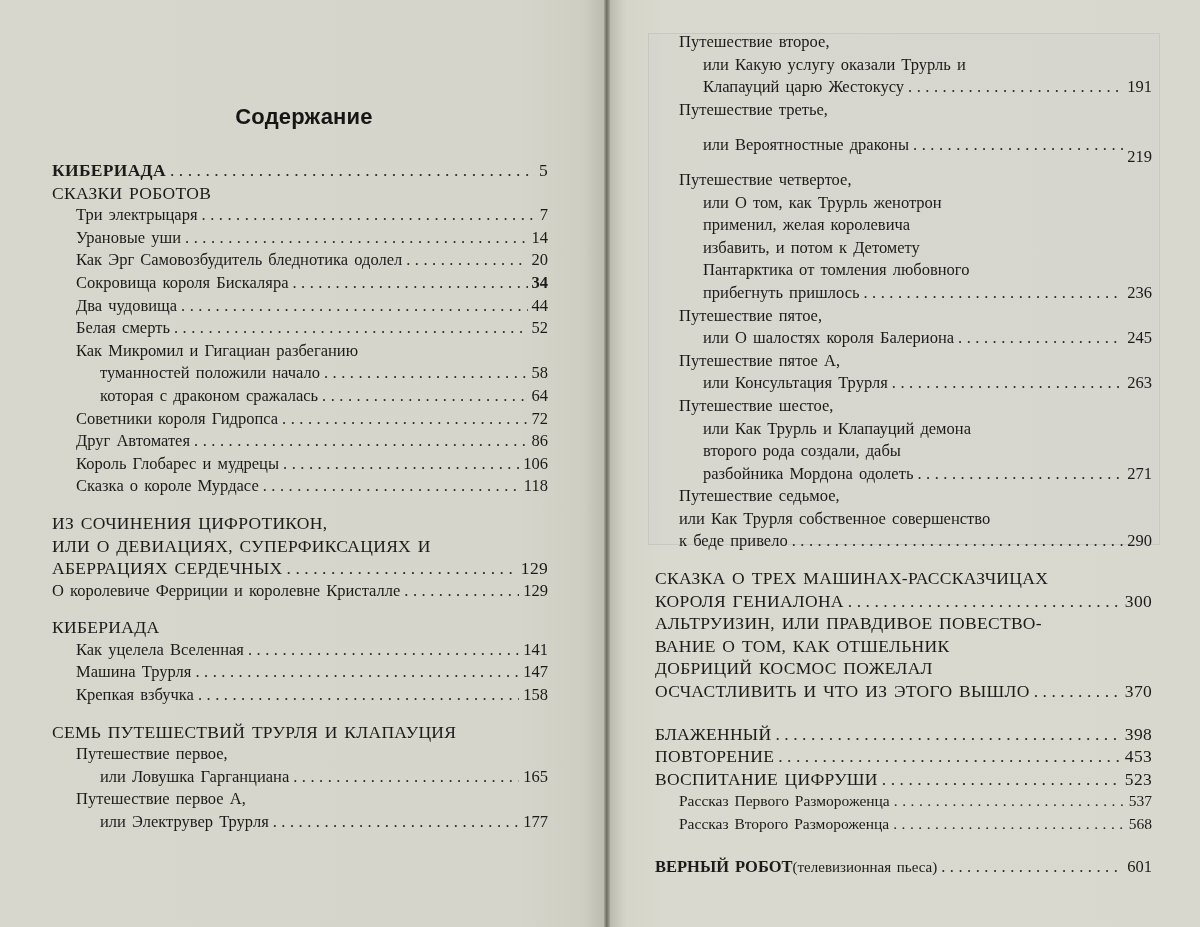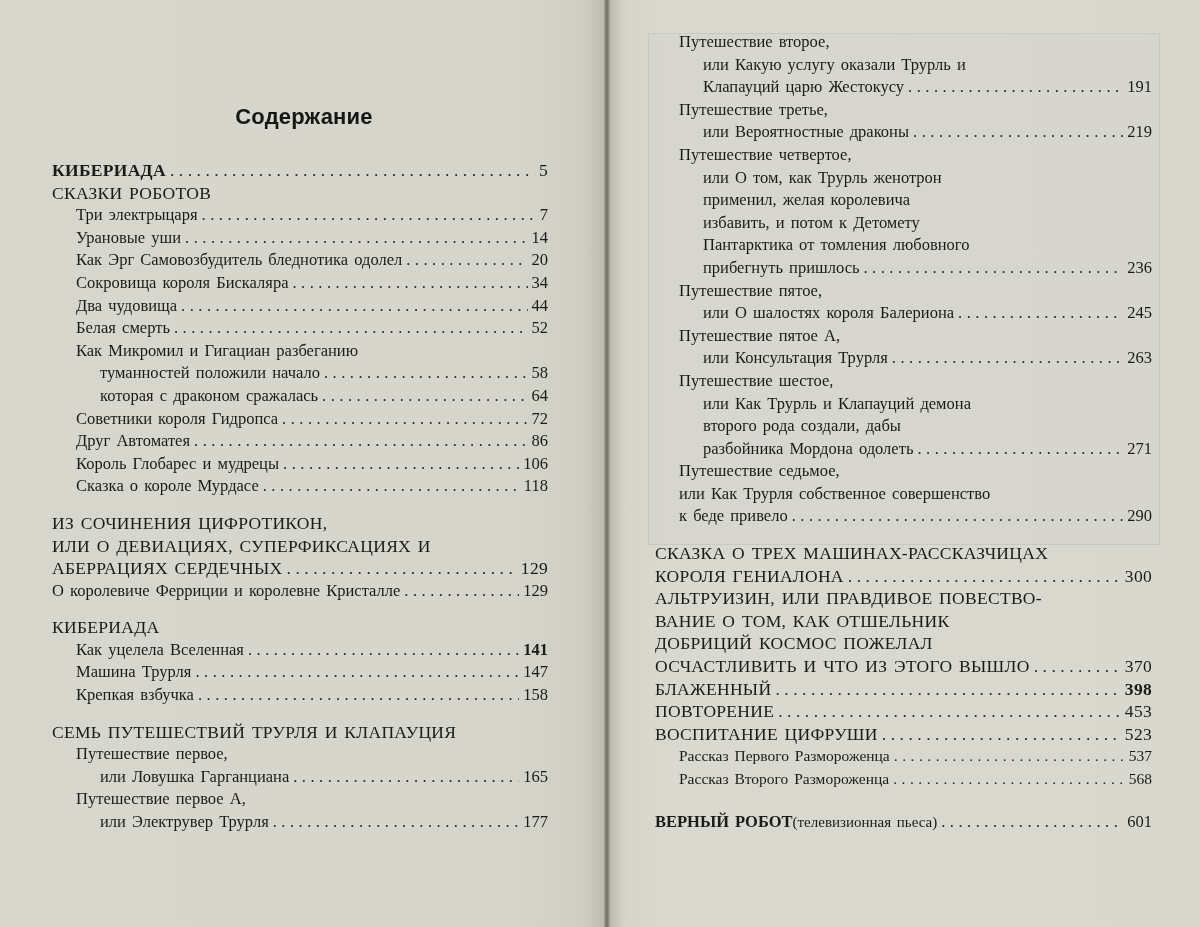--- a/index.html
+++ b/index.html
@@ -82,21 +82,21 @@
       <span class="p" style="font-weight: normal;">14</span>
     </div>
     <div class="row lvl1">
       <span class="t">Как Эрг Самовозбудитель бледнотика одолел</span>
       <span class="dots" style="font-weight: normal;">........................................................................................................................</span>
       <span class="p" style="font-weight: normal;">20</span>
     </div>
     <div class="row lvl1">
       <span class="t">Сокровища короля Бискаляра</span>
       <span class="dots" style="font-weight: normal;">........................................................................................................................</span>
-      <span class="p" style="font-weight: normal;">34</span>
+      <span class="p" style="font-weight: bold;">34</span>
     </div>
     <div class="row lvl1">
       <span class="t">Два чудовища</span>
       <span class="dots" style="font-weight: normal;">........................................................................................................................</span>
       <span class="p" style="font-weight: normal;">44</span>
     </div>
     <div class="row lvl1">
       <span class="t">Белая смерть</span>
       <span class="dots" style="font-weight: normal;">........................................................................................................................</span>
       <span class="p" style="font-weight: normal;">52</span>
@@ -151,21 +151,21 @@
       <span class="dots" style="font-weight: normal;">........................................................................................................................</span>
       <span class="p" style="font-weight: normal;">129</span>
     </div>
     <div class="gap"></div>
     <div class="row lvl0 caps">
       <span class="t">КИБЕРИАДА</span>
     </div>
     <div class="row lvl1">
       <span class="t">Как уцелела Вселенная</span>
       <span class="dots" style="font-weight: normal;">........................................................................................................................</span>
-      <span class="p" style="font-weight: bold;">141</span>
+      <span class="p" style="font-weight: normal;">141</span>
     </div>
     <div class="row lvl1">
       <span class="t">Машина Трурля</span>
       <span class="dots" style="font-weight: normal;">........................................................................................................................</span>
       <span class="p" style="font-weight: normal;">147</span>
     </div>
     <div class="row lvl1">
       <span class="t">Крепкая взбучка</span>
       <span class="dots" style="font-weight: normal;">........................................................................................................................</span>
       <span class="p" style="font-weight: normal;">158</span>
@@ -202,21 +202,21 @@
       <span class="t">Клапауций царю Жестокусу</span>
       <span class="dots" style="font-weight: normal;">........................................................................................................................</span>
       <span class="p" style="font-weight: normal;">191</span>
     </div>
     <div class="row lvl1">
       <span class="t">Путешествие третье,</span>
     </div>
     <div class="row lvl2">
       <span class="t">или Вероятностные драконы</span>
       <span class="dots" style="font-weight: normal;">........................................................................................................................</span>
-      <span class="p" style="font-weight: normal;">219</span>
+      <span class="p" style="font-weight: normal; margin-top: 25px;">219</span>
     </div>
     <div class="row lvl1">
       <span class="t">Путешествие четвертое,</span>
     </div>
     <div class="row lvl2">
       <span class="t">или О том, как Трурль женотрон</span>
     </div>
     <div class="row lvl2">
       <span class="t">применил, желая королевича</span>
     </div>
@@ -291,21 +291,21 @@
       <span class="t">ДОБРИЦИЙ КОСМОС ПОЖЕЛАЛ</span>
     </div>
     <div class="row lvl0 caps">
       <span class="t">ОСЧАСТЛИВИТЬ И ЧТО ИЗ ЭТОГО ВЫШЛО</span>
       <span class="dots" style="font-weight: normal;">........................................................................................................................</span>
       <span class="p" style="font-weight: normal;">370</span>
     </div>
     <div class="row lvl0 caps">
       <span class="t">БЛАЖЕННЫЙ</span>
       <span class="dots" style="font-weight: normal;">........................................................................................................................</span>
-      <span class="p" style="font-weight: bold;">398</span>
+      <span class="p" style="font-weight: normal; margin-top: 20px;">398</span>
     </div>
     <div class="row lvl0 caps">
       <span class="t">ПОВТОРЕНИЕ</span>
       <span class="dots" style="font-weight: normal;">........................................................................................................................</span>
       <span class="p" style="font-weight: normal;">453</span>
     </div>
     <div class="row lvl0 caps">
       <span class="t">ВОСПИТАНИЕ ЦИФРУШИ</span>
       <span class="dots" style="font-weight: normal;">........................................................................................................................</span>
       <span class="p" style="font-weight: normal;">523</span>

